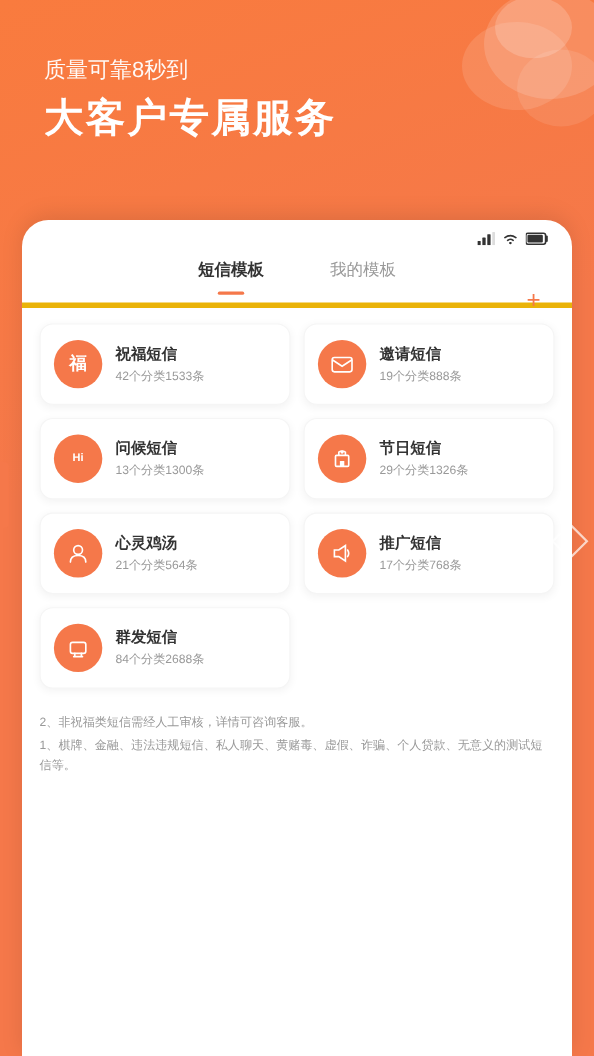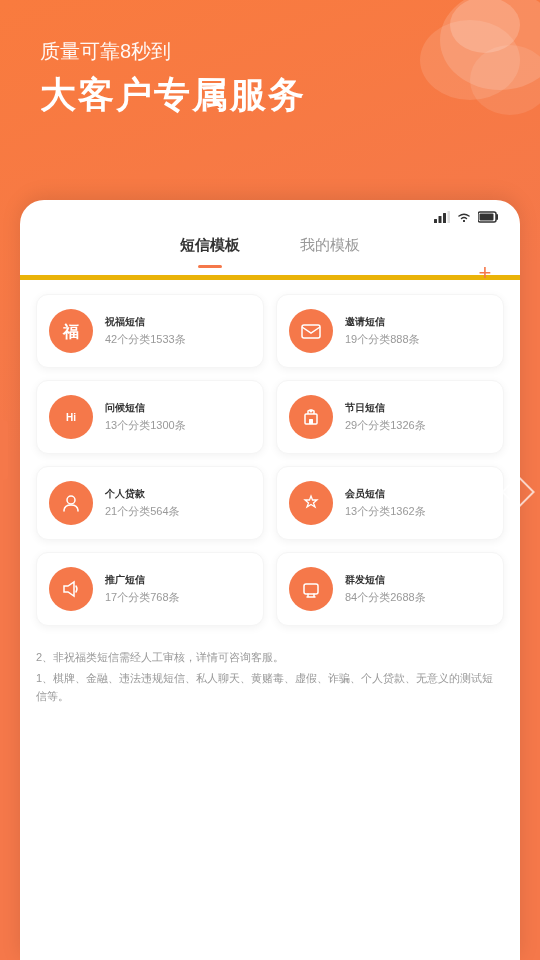--- a/index.html
+++ b/index.html
@@ -31,21 +31,21 @@
     }
 
     .cloud-deco svg {
       width: 100%;
       height: 100%;
     }
 
     
     .hero {
       position: absolute;
-      top: 38px;
+      top: 50px;
       left: 40px;
       z-index: 2;
     }
 
     .hero-subtitle {
       font-size: 20px;
       color: rgba(255,255,255,0.95);
       font-weight: 500;
       margin-bottom: 8px;
     }
@@ -184,21 +184,21 @@
       color: #fff;
       font-weight: 800;
     }
 
     .item-text {
       display: flex;
       flex-direction: column;
     }
 
     .item-title {
-      font-size: 10px;
+      font-size: 14px;
       font-weight: 600;
       color: #333;
       margin-bottom: 3px;
     }
 
     .item-desc {
       font-size: 11px;
       color: #999;
     }
 
@@ -334,33 +334,22 @@
     </div>
   </div>
       <div class="grid-item">
     <div class="icon-circle">
           <svg width="22" height="22" viewBox="0 0 22 22">
             <circle cx="11" cy="8" r="4" stroke="white" stroke-width="1.5" fill="none"></circle>
             <path d="M4 19 C4 15 7 13 11 13 C15 13 18 15 18 19" stroke="white" stroke-width="1.5" fill="none" stroke-linecap="round"></path>
           </svg>
         </div>
     <div class="item-text">
-      <span class="item-title">个人贷款</span>
+      <span class="item-title">心灵鸡汤</span>
       <span class="item-desc">21个分类564条</span>
-    </div>
-  </div>
-      <div class="grid-item">
-    <div class="icon-circle">
-          <svg width="22" height="22" viewBox="0 0 22 22">
-            <path d="M11 4 L12.5 8 L17 8 L13.5 11 L15 15 L11 12.5 L7 15 L8.5 11 L5 8 L9.5 8 Z" stroke="white" stroke-width="1.3" fill="none"></path>
-          </svg>
-        </div>
-    <div class="item-text">
-      <span class="item-title">会员短信</span>
-      <span class="item-desc">13个分类1362条</span>
     </div>
   </div>
       <div class="grid-item">
     <div class="icon-circle">
           <svg width="22" height="22" viewBox="0 0 22 22">
             <path d="M4 8 L4 14 L8 14 L14 18 L14 4 L8 8 Z" stroke="white" stroke-width="1.5" fill="none"></path>
             <path d="M16 8 Q18 11 16 14" stroke="white" stroke-width="1.5" fill="none" stroke-linecap="round"></path>
           </svg>
         </div>
     <div class="item-text">

